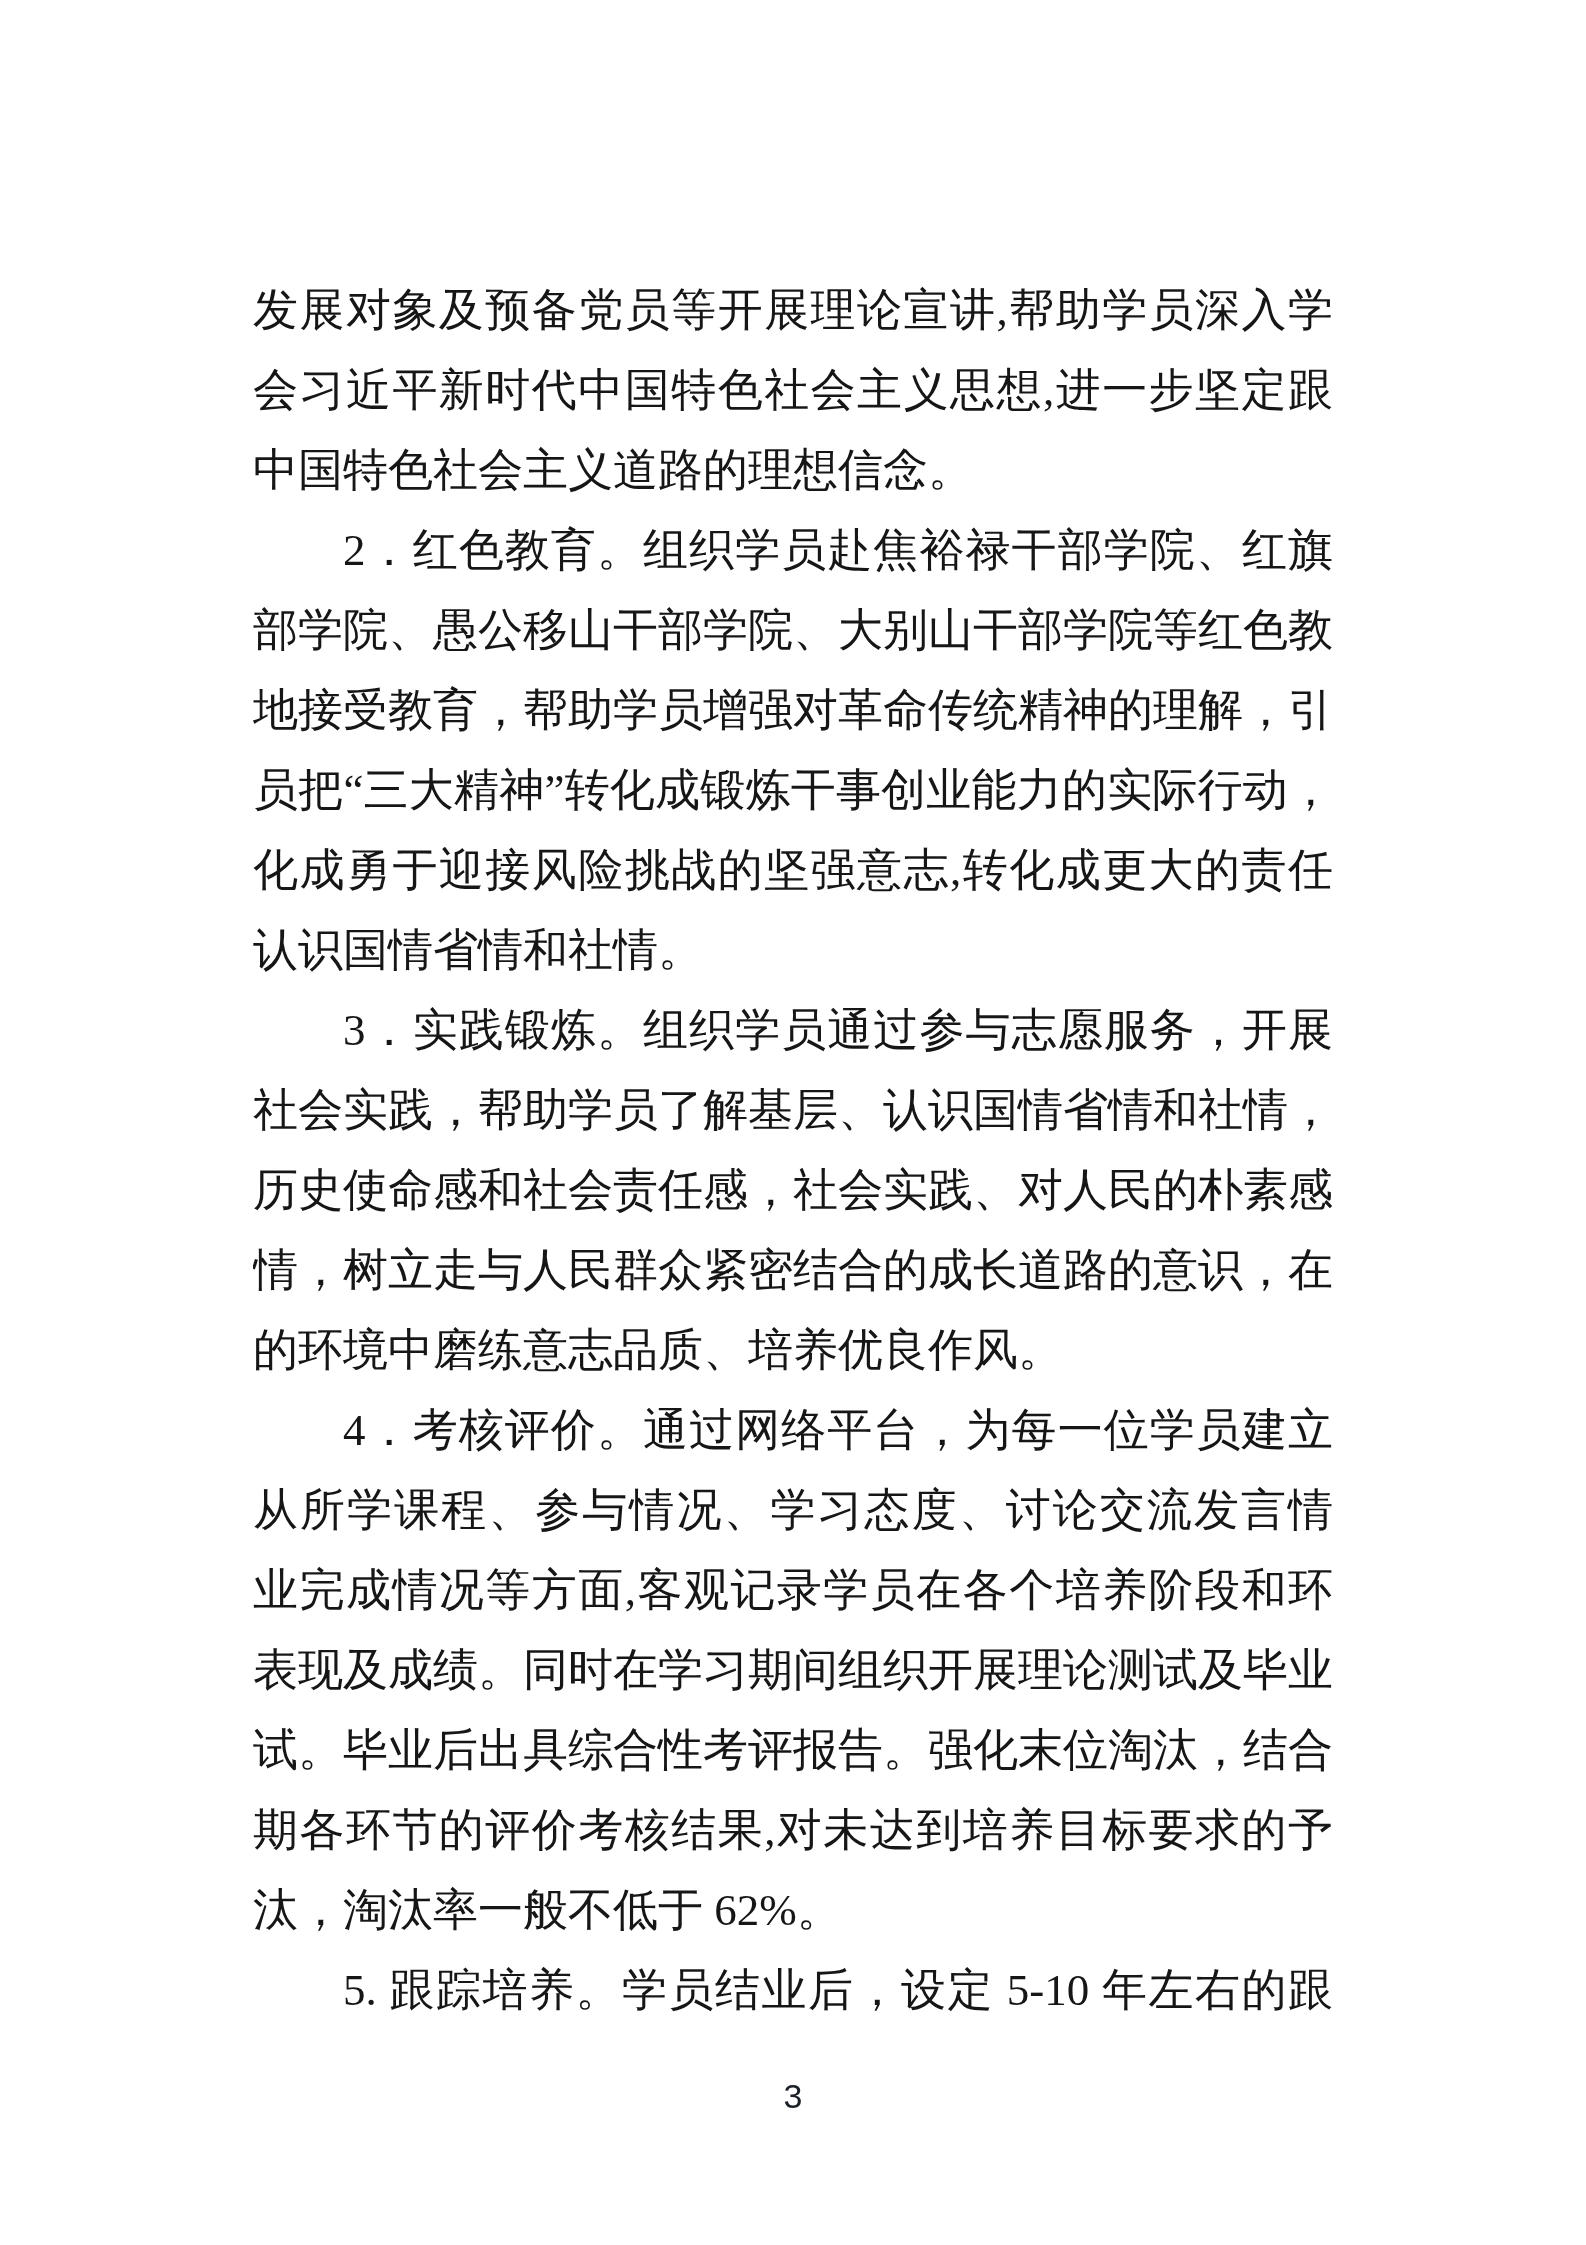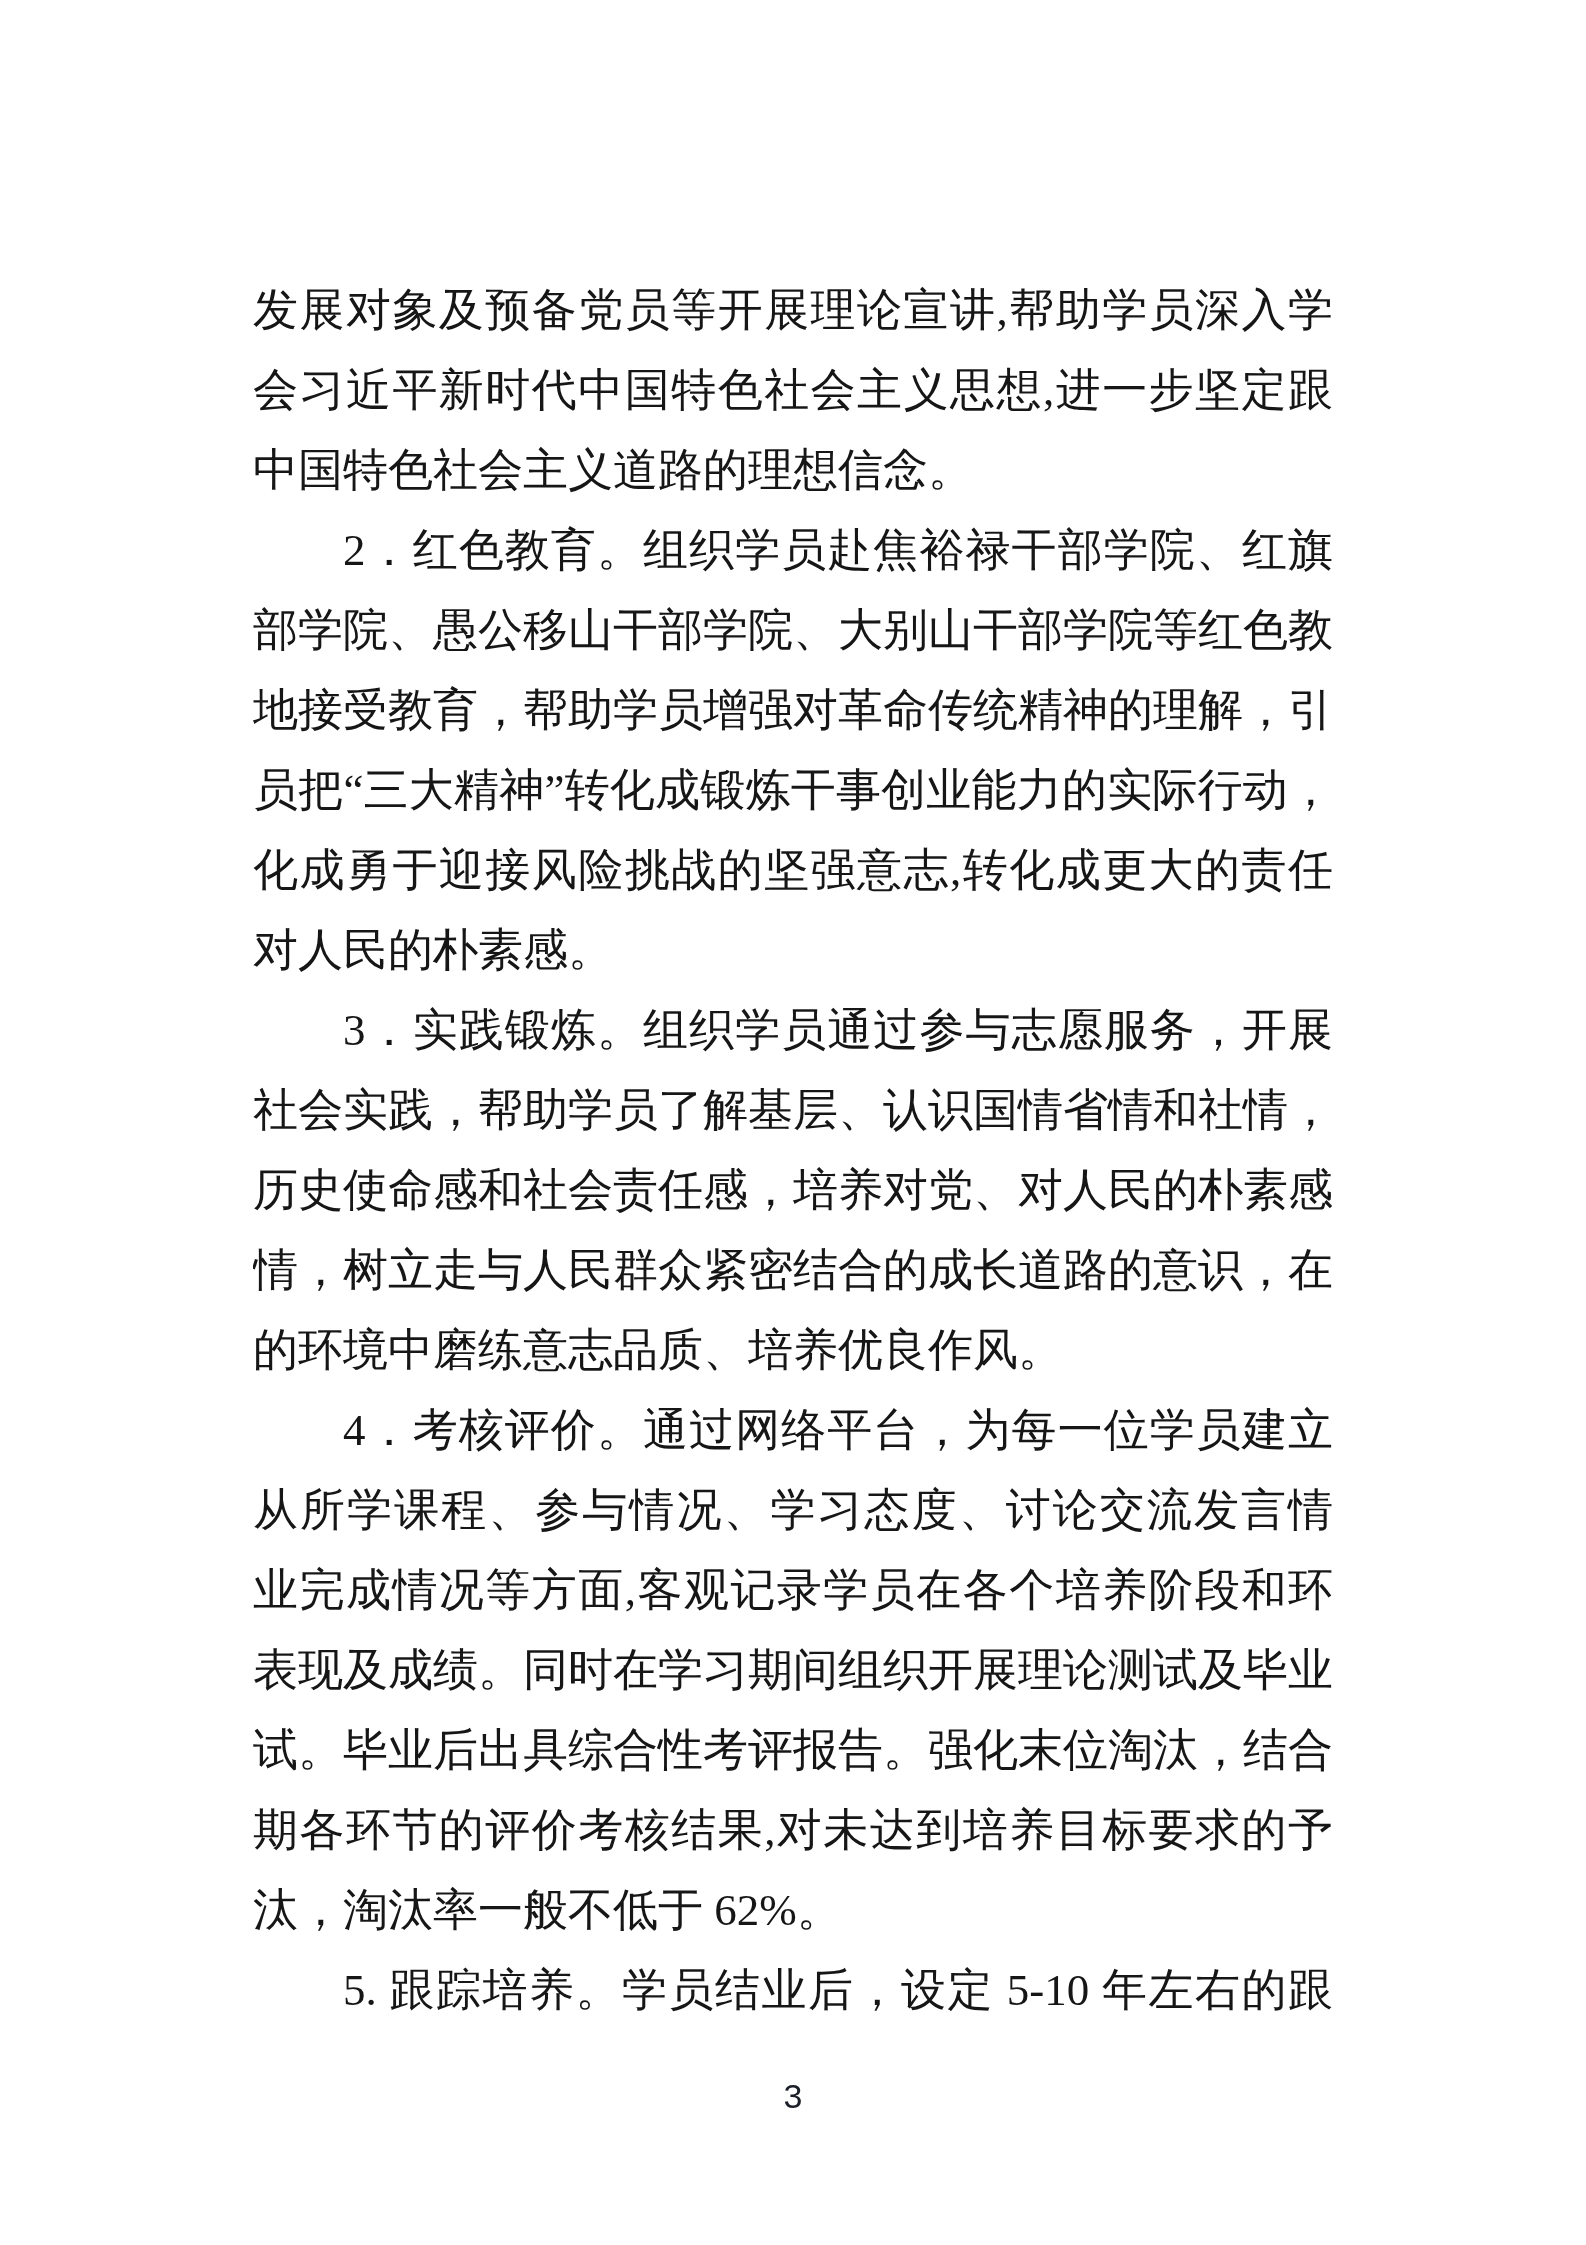--- a/index.html
+++ b/index.html
@@ -58,24 +58,24 @@
 <div class="page">
   <div class="text-block">
     <div class="line">发展对象及预备党员等开展理论宣讲,帮助学员深入学习领</div>
     <div class="line">会习近平新时代中国特色社会主义思想,进一步坚定跟党走</div>
     <div class="line end">中国特色社会主义道路的理想信念。</div>
     <div class="line ind">2．红色教育。组织学员赴焦裕禄干部学院、红旗渠干</div>
     <div class="line">部学院、愚公移山干部学院、大别山干部学院等红色教育基</div>
     <div class="line">地接受教育，帮助学员增强对革命传统精神的理解，引导学</div>
     <div class="line">员把“三大精神”转化成锻炼干事创业能力的实际行动，转</div>
     <div class="line">化成勇于迎接风险挑战的坚强意志,转化成更大的责任担当</div>
-    <div class="line end">对人民的朴素感。</div>
+    <div class="line end">认识国情省情和社情。</div>
     <div class="line ind">3．实践锻炼。组织学员通过参与志愿服务，开展基层</div>
     <div class="line">社会实践，帮助学员了解基层、认识国情省情和社情，增强</div>
-    <div class="line">历史使命感和社会责任感，培养对党、对人民的朴素感</div>
+    <div class="line">历史使命感和社会责任感，社会实践、对人民的朴素感</div>
     <div class="line">情，树立走与人民群众紧密结合的成长道路的意识，在艰苦</div>
     <div class="line end">的环境中磨练意志品质、培养优良作风。</div>
     <div class="line ind">4．考核评价。通过网络平台，为每一位学员建立学籍，</div>
     <div class="line">从所学课程、参与情况、学习态度、讨论交流发言情况、作</div>
     <div class="line">业完成情况等方面,客观记录学员在各个培养阶段和环节的</div>
     <div class="line">表现及成绩。同时在学习期间组织开展理论测试及毕业测</div>
     <div class="line">试。毕业后出具综合性考评报告。强化末位淘汰，结合培养</div>
     <div class="line">期各环节的评价考核结果,对未达到培养目标要求的予以淘</div>
     <div class="line end">汰，淘汰率一般不低于 62%。</div>
     <div class="line ind">5. 跟踪培养。学员结业后，设定 5-10 年左右的跟踪培</div>

